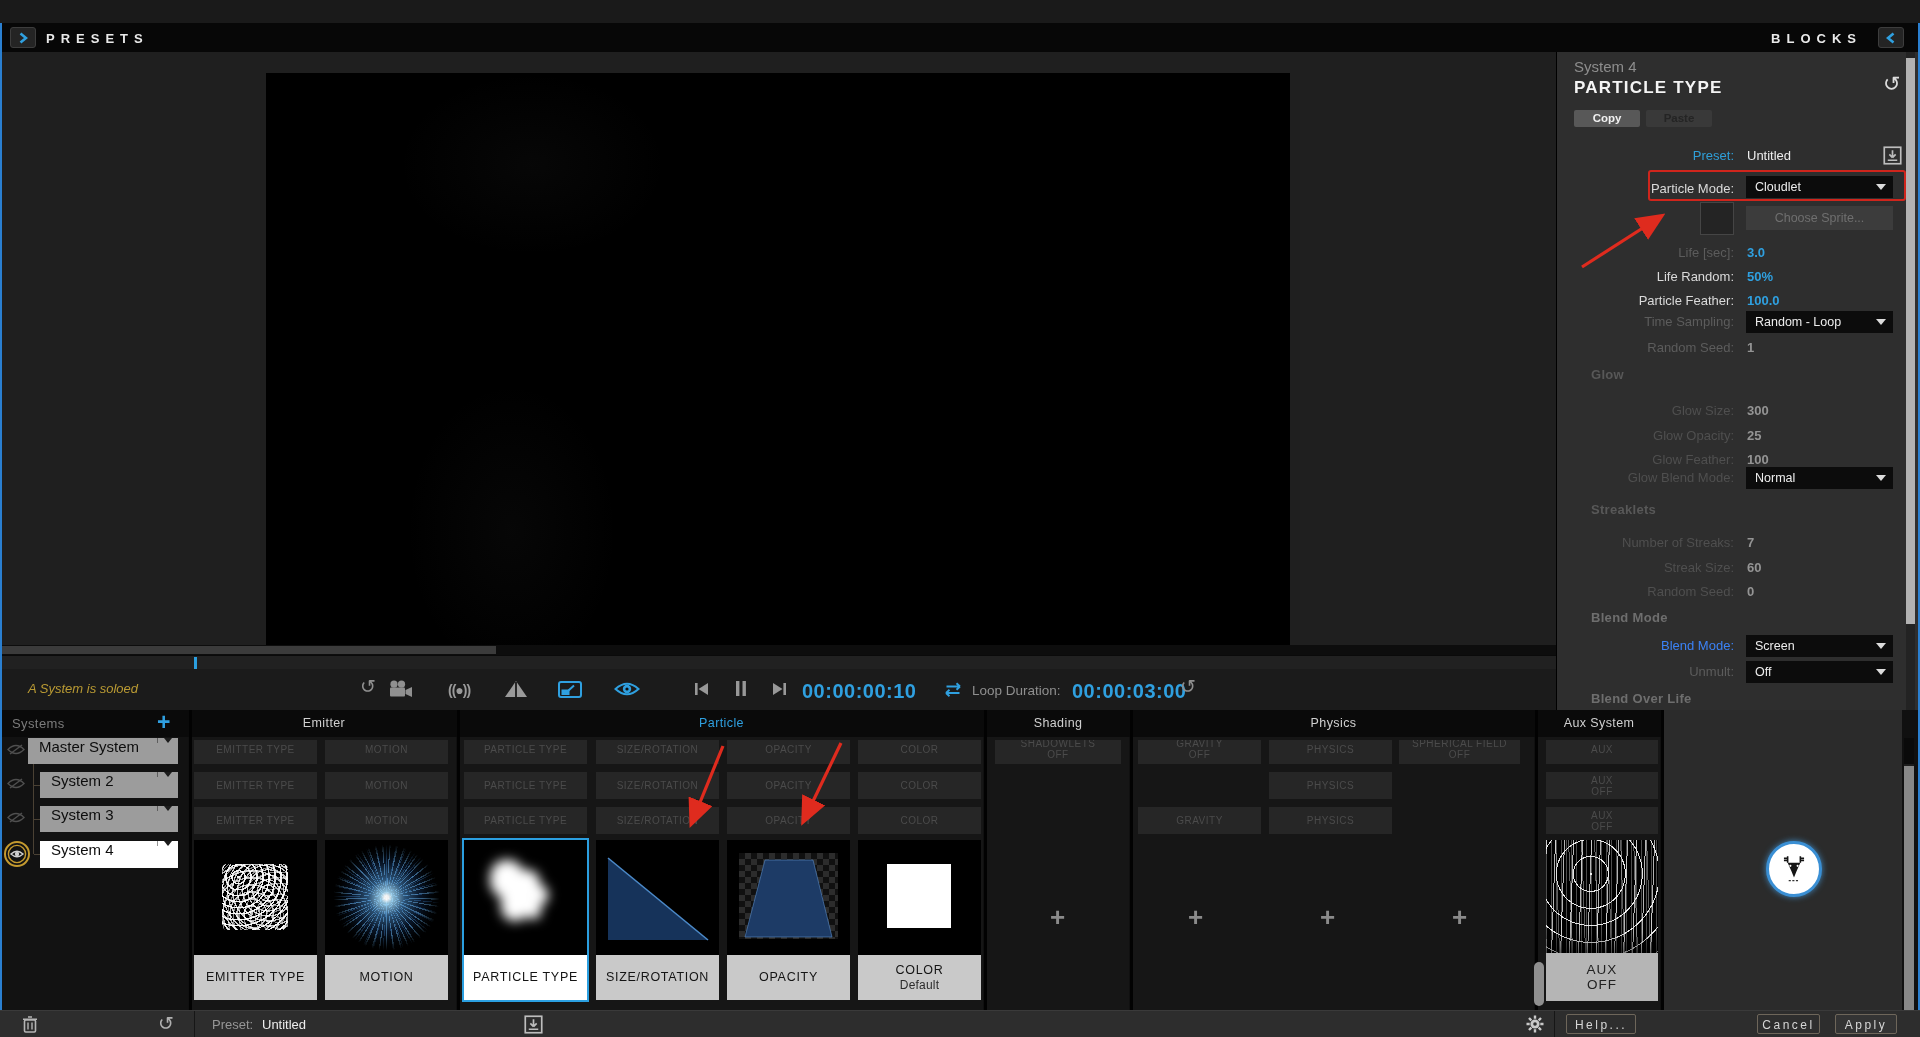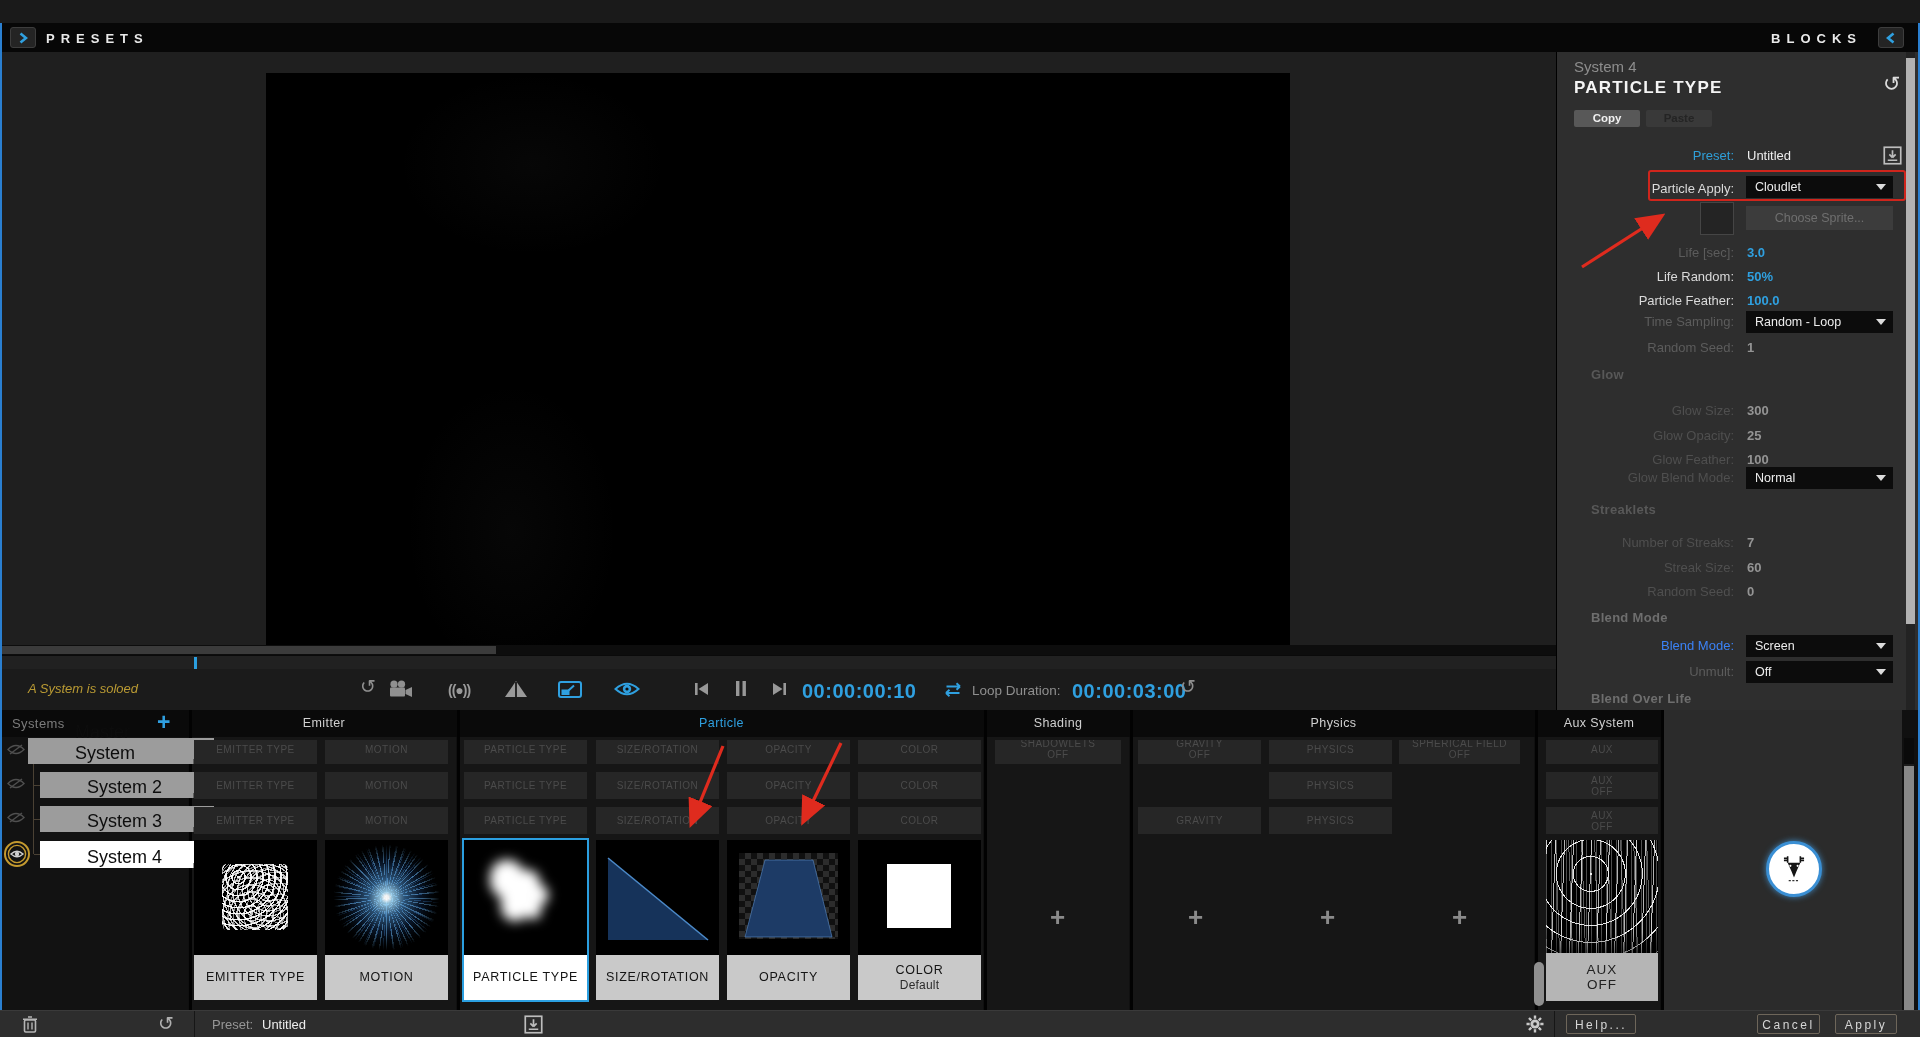--- a/index.html
+++ b/index.html
@@ -50,21 +50,21 @@
   .blk span{white-space:pre-line;line-height:11px;}
   .br1{top:30px;height:24px;} .br1 span{margin-top:-6px;}
   .br2{top:62px;height:27px;} .br3{top:97px;height:27px;}
   .card{position:absolute;top:130px;width:123px;}
   .cimg{height:115px;background:#000;position:relative;overflow:hidden;}
   .clbl{height:45px;background:#c9c9c9;color:#141414;display:flex;flex-direction:column;align-items:center;justify-content:center;font-size:12.5px;letter-spacing:.7px;line-height:15px;}
   .clbl .sub{font-size:12px;letter-spacing:.2px;color:#2b2b2b;}
   .card.sel{left:460px;top:128px;border:2px solid #2b9fe0;}
   .card.sel .clbl{background:#fff;}
   .plus{position:absolute;color:#8a8a8a;font-size:26px;font-weight:bold;}
-  .sysrow{position:absolute;background:#9c9c9c;color:#0d0d0d;font-size:18px;display:flex;align-items:flex-end;padding-left:36px;}
+  .sysrow{position:absolute;background:#9c9c9c;color:#0d0d0d;font-size:15px;display:flex;align-items:flex-start;}
   .sysrow .txt{padding-left:11px;flex:1;display:flex;align-items:center;}
   .sysrow .ddz{width:20px;border-left:1px solid rgba(20,20,20,.45);display:flex;align-items:center;justify-content:center;}
   .tri{width:0;height:0;border-left:4.5px solid transparent;border-right:4.5px solid transparent;border-top:5.5px solid #1c1c1c;}
   .sysrow.active{background:#fff;}
   
   .art-scatter{position:absolute;left:28px;top:24px;width:66px;height:66px;border-radius:5px;filter:blur(.6px);
     background-image:repeating-radial-gradient(circle at 25% 20%,rgba(255,255,255,.95) 0 1.3px,transparent 1.3px 6px),
       repeating-radial-gradient(circle at 70% 40%,rgba(255,255,255,.8) 0 1.2px,transparent 1.2px 5px),
       repeating-radial-gradient(circle at 45% 75%,rgba(230,230,230,.85) 0 1.4px,transparent 1.4px 7px),
       repeating-radial-gradient(circle at 85% 80%,rgba(200,200,200,.7) 0 1.2px,transparent 1.2px 5.5px);}
@@ -190,21 +190,21 @@
     <div class="ir" style="top:96px;">
       <span class="lab blue">Preset:</span>
       <span class="val plain">Untitled</span>
       <span class="abs" style="left:326px;top:-2px;"><svg width="19" height="19" viewBox="0 0 18 18">
             <rect x="1.2" y="1.2" width="15.6" height="15.6" fill="none" stroke="#bdbdbd" stroke-width="1.6"></rect>
             <path d="M9 4 V11 M9 11 l-3 -3 M9 11 l3 -3 M4.5 13.5 h9" stroke="#bdbdbd" stroke-width="1.6" fill="none"></path>
           </svg></span>
     </div>
 
     <div class="ir" style="top:129px;">
-      <span class="lab">Particle Apply:</span>
+      <span class="lab">Particle Mode:</span>
     </div>
     <div class="dd" style="top:124px;"><span>Cloudlet</span><i class="dda"></i></div>
 
     <div class="abs" style="left:143px;top:150px;width:34px;height:33px;background:#242424;border:1px solid #454545;box-sizing:border-box;"></div>
     <div class="abs" style="left:189px;top:154px;width:147px;height:24px;background:#3c3c3c;color:#6f6f6f;font-size:12.5px;text-align:center;line-height:24px;">Choose Sprite...</div>
 
     <div class="ir" style="top:193px;">
       <span class="lab dim">Life [sec]:</span>
       <span class="val cyan">3.0</span>
     </div>

